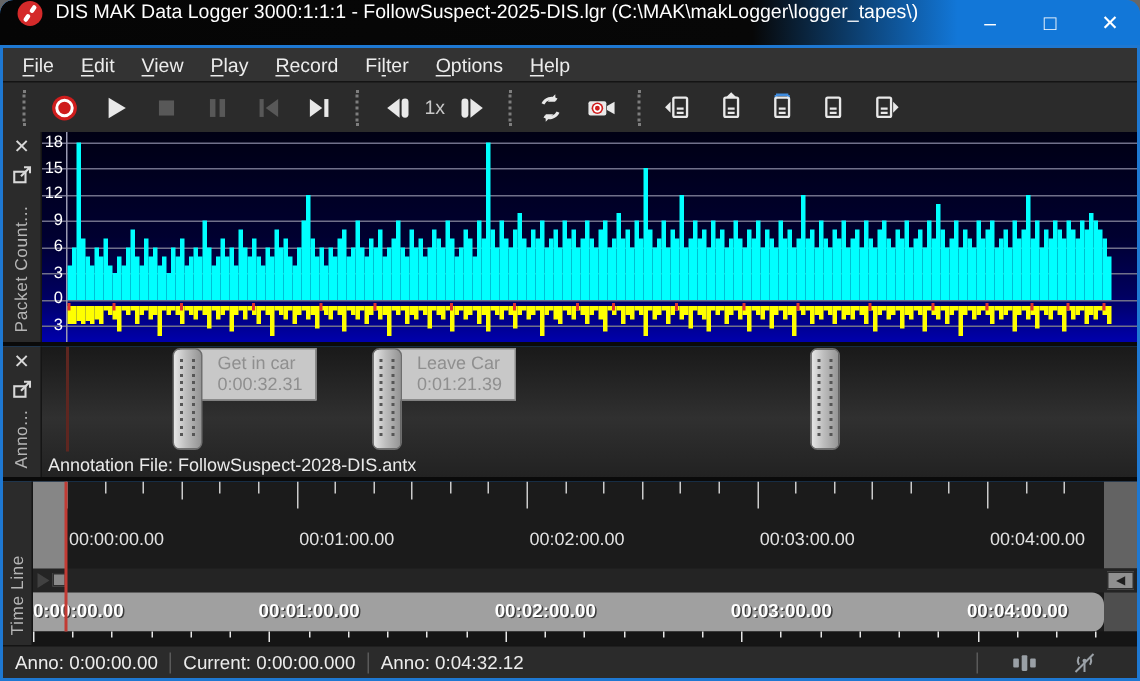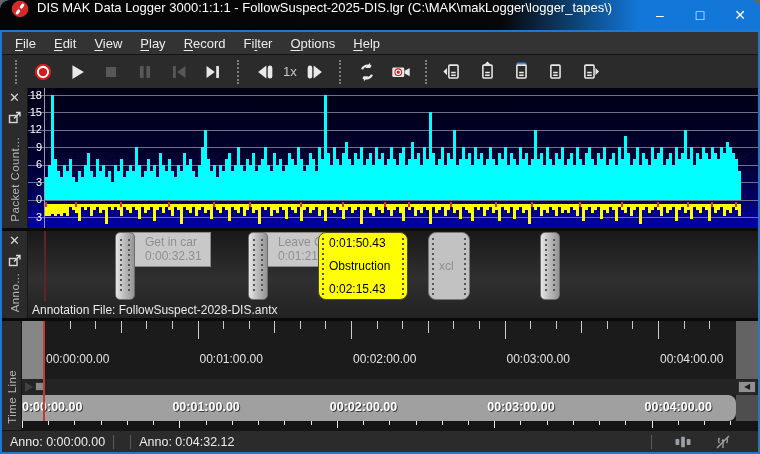--- a/index.html
+++ b/index.html
@@ -781,32 +781,20 @@
             <div class="dots" style="right: 4px;"></div>
           </div>
           <div class="flag-label" style="left: 225px;">
             <div>Leave Car</div>
             <div>0:01:21.39</div>
           </div>
           <div class="flag-post" style="left: 220px;">
             <div class="dots" style="left: 4px;"></div>
             <div class="dots" style="right: 4px;"></div>
           </div>
-          <div class="range-box selected" style="left: 290px; width: 90px;">
-            <div class="dots" style="left: 3px; top: 5px; height: 58px; position: absolute;"></div>
-            <div class="dots" style="right: 3px; top: 5px; height: 58px; position: absolute;"></div>
-            <div>0:01:50.43</div>
-            <div>Obstruction</div>
-            <div>0:02:15.43</div>
-          </div>
-          <div class="range-box unselected" style="left: 400px; width: 42px;">
-            <div class="dots" style="left: 3px; top: 5px; height: 58px; position: absolute;"></div>
-            <div class="dots" style="right: 3px; top: 5px; height: 58px; position: absolute;"></div>
-            <div>xcl</div>
-          </div>
           <div class="flag-post" style="left: 512px;">
             <div class="dots" style="left: 4px;"></div>
             <div class="dots" style="right: 4px;"></div>
           </div>
         </div>
     </div>
 
     <div class="splitter"></div>
 
     <div class="panel timeline-panel">
@@ -888,20 +876,21 @@
           <div class="tl-btick" style="left: 655.833px; height: 4px;"></div>
           <div class="tl-btick" style="left: 682.067px; height: 4px;"></div>
           <div class="tl-btick" style="left: 708.3px; height: 4px;"></div>
           <div class="tl-playhead" style="left: 21px;"></div>
         </div>
     </div>
 
     <div class="statusbar">
       <span>Anno: 0:00:00.00</span>
       <span class="sb-sep"></span>
+      <span>Current: 0:00:00.000</span>
       <span class="sb-sep"></span>
       <span>Anno: 0:04:32.12</span>
       <span class="sb-spacer"></span>
       <span class="sb-sep"></span>
       <span class="sb-icon" style="margin-right:8px">
         <svg width="18" height="18" viewBox="0 0 24 24" fill="currentColor">
             <rect x="2" y="8" width="5" height="8" rx="1"></rect>
             <rect x="9.5" y="5" width="5" height="14" rx="1"></rect>
             <rect x="17" y="8" width="5" height="8" rx="1"></rect>
           </svg>

